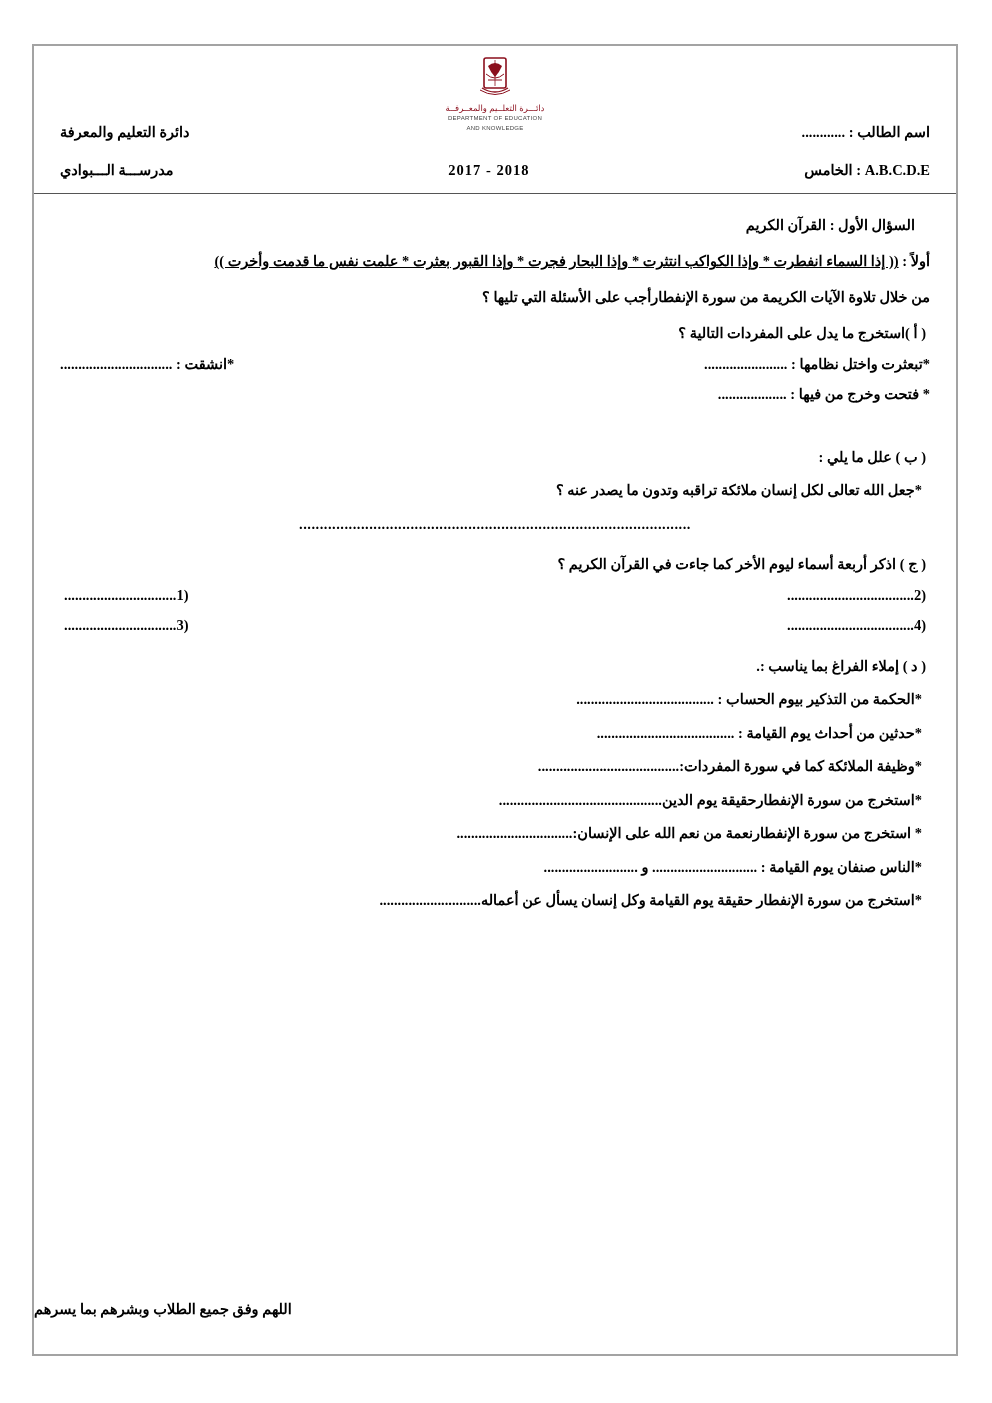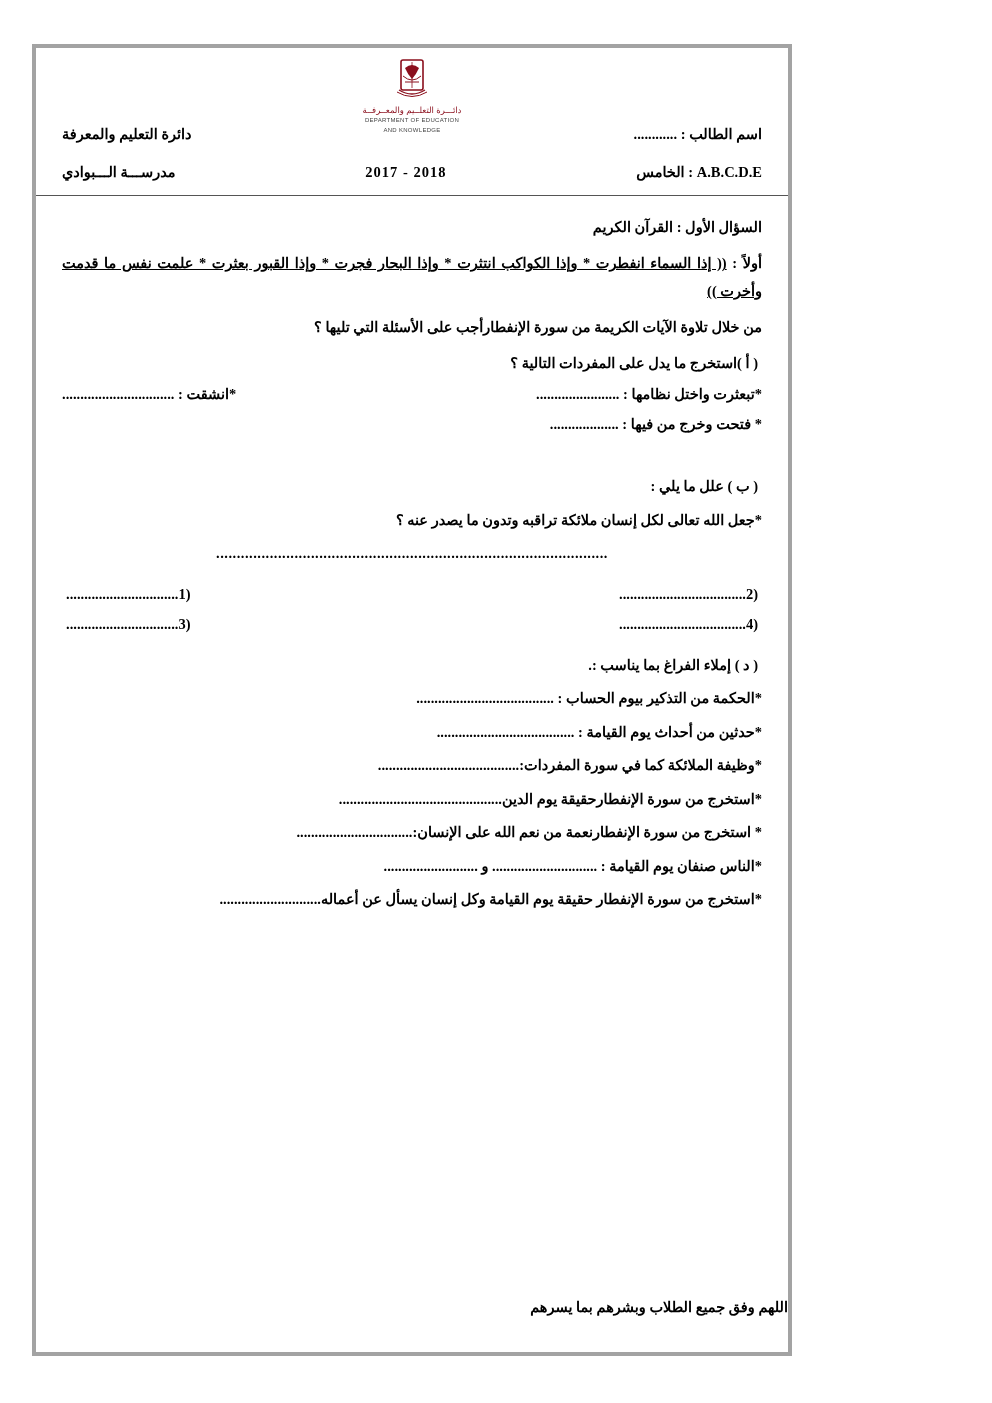--- a/index.html
+++ b/index.html
@@ -11,23 +11,23 @@
     width: 992px;
     height: 1403px;
     font-family: "Liberation Serif", "DejaVu Serif", serif;
     color: #000000;
     position: relative;
   }
   .page {
     position: absolute;
     left: 32px;
     top: 44px;
-    width: 760px;
+    width: 926px;
     height: 1312px;
-    border: 4px solid #a3a3a3;
+    border: 2px solid #a3a3a3;
     box-sizing: border-box;
     background: #fff;
   }
   
   .header {
     position: relative;
     height: 148px;
     border-bottom: 1px solid #555;
     box-sizing: border-box;
   }
@@ -85,21 +85,21 @@
   .hdr-right { direction: rtl; }
   .ltr { direction: ltr; unicode-bidi: embed; }
 
   
   .content {
     padding: 16px 26px 0 26px;
     font-size: 14.5px;
     font-weight: bold;
     line-height: 1.55;
   }
-  .q-title { margin: 4px 0 12px 0; }
+  .q-title { margin: 4px 15px 12px 0; }
   .verse {
     margin: 0 0 6px 0;
     line-height: 1.9;
     text-align: justify;
     text-align-last: right;
   }
   .verse .sp { letter-spacing: 2px; text-decoration: underline; }
   .instr { margin: 10px 0 14px 0; }
   .sub { margin: 10px 4px 8px 0; }
   .pair-row {
@@ -114,27 +114,27 @@
     margin: 8px 0 0 0;
     letter-spacing: 1px;
     text-align: center;
   }
   .num-row {
     display: flex;
     justify-content: space-between;
     margin: 8px 0;
     padding: 0 4px;
   }
-  .fill-line { margin: 11px 0; }
+  .fill-line { margin: 11px 8px; }
   .blk { margin-top: 18px; }
   .footer {
     position: absolute;
     bottom: 36px;
     width: 100%;
-    text-align: right;
+    text-align: left;
     font-size: 14.5px;
     font-weight: bold;
   }
   .dots { letter-spacing: 0.5px; }
 </style>
 </head>
 <body>
 
 <div class="page">
 
@@ -192,20 +192,21 @@
     </div>
 
     <div class="gap"></div>
 
     <div class="sub">( ب ) علل ما يلي :</div>
     <div class="fill-line">*جعل الله تعالى لكل إنسان ملائكة تراقبه وتدون ما يصدر عنه ؟</div>
     <div class="dotline-full dots">...............................................................................................</div>
 
     <div class="blk"></div>
 
+    <div class="sub">( ج )  اذكر أربعة أسماء ليوم الأخر كما جاءت في القرآن الكريم  ؟</div>
     <div class="num-row">
       <div>(2...................................</div>
       <div>(1...............................</div>
     </div>
     <div class="num-row">
       <div>(4...................................</div>
       <div>(3...............................</div>
     </div>
 
     <div class="blk"></div>

